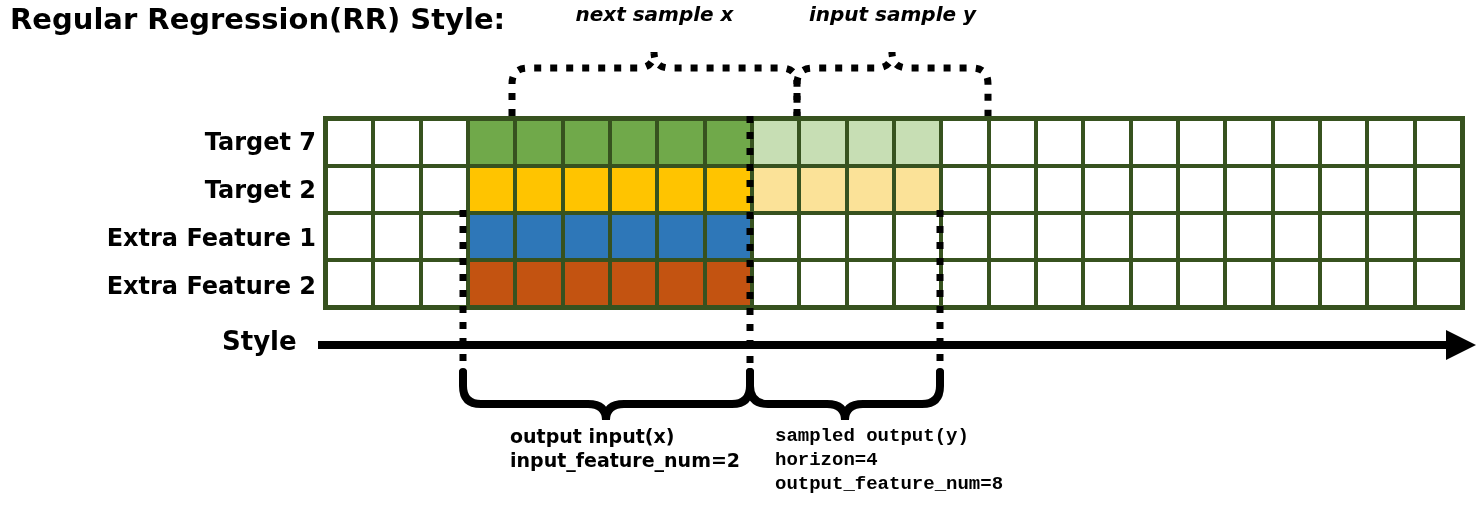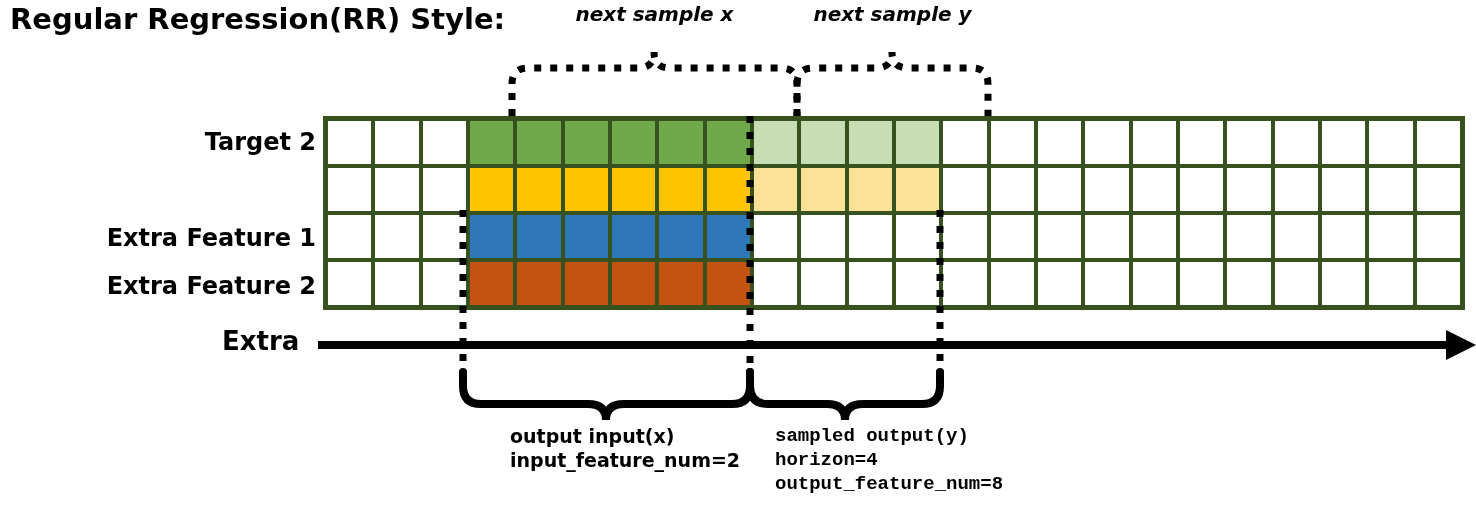--- a/index.html
+++ b/index.html
@@ -97,23 +97,24 @@
   }
 </style>
 </head>
 <body>
 
 <div id="stage">
 
   <div class="title">Regular Regression(RR) Style:</div>
 
   <div class="toplabel" style="left:512px; top:2px; width:285px;font-style:italic;">next sample x</div>
-  <div class="toplabel" style="left:797px; top:2px; width:191px;">next sample y</div>
-
-  <div class="rowlabel" style="top:118px;">Target 2</div>
+  <div class="toplabel" style="left:797px; top:2px; width:191px;">input sample y</div>
+
+  <div class="rowlabel" style="top:118px;">Target 7</div>
+  <div class="rowlabel" style="top:166px;">Target 2</div>
   <div class="rowlabel" style="top:214px;">Extra Feature 1</div>
   <div class="rowlabel" style="top:262px;">Extra Feature 2</div>
 
   <div id="grid" style="grid-template-columns: repeat(24, 1fr); grid-template-rows: repeat(4, 1fr); background: rgb(55, 82, 31); border-color: rgb(55, 82, 31);">
       <div class="cell" style="background: rgb(255, 255, 255);"></div>
       <div class="cell" style="background: rgb(255, 255, 255);"></div>
       <div class="cell" style="background: rgb(255, 255, 255);"></div>
       <div class="cell" style="background: rgb(112, 169, 74);"></div>
       <div class="cell" style="background: rgb(112, 169, 74);"></div>
       <div class="cell" style="background: rgb(112, 169, 74);"></div>
@@ -202,21 +203,21 @@
       <div class="cell" style="background: rgb(255, 255, 255);"></div>
       <div class="cell" style="background: rgb(255, 255, 255);"></div>
       <div class="cell" style="background: rgb(255, 255, 255);"></div>
       <div class="cell" style="background: rgb(255, 255, 255);"></div>
       <div class="cell" style="background: rgb(255, 255, 255);"></div>
       <div class="cell" style="background: rgb(255, 255, 255);"></div>
       <div class="cell" style="background: rgb(255, 255, 255);"></div>
       <div class="cell" style="background: rgb(255, 255, 255);"></div>
     </div>
 
-  <div class="timelabel">Extra</div>
+  <div class="timelabel">Style</div>
 
   <div class="bottomblock" style="left:510px; top:424px;">
     <div>output input(x)</div>
     <div>input_feature_num=2</div>
   </div>
   <div class="bottomblock" style="left:775px; top:424px;font-family:Liberation Mono, monospace;">
     <div>sampled output(y)</div>
     <div>horizon=4</div>
     <div>output_feature_num=8</div>
   </div>

